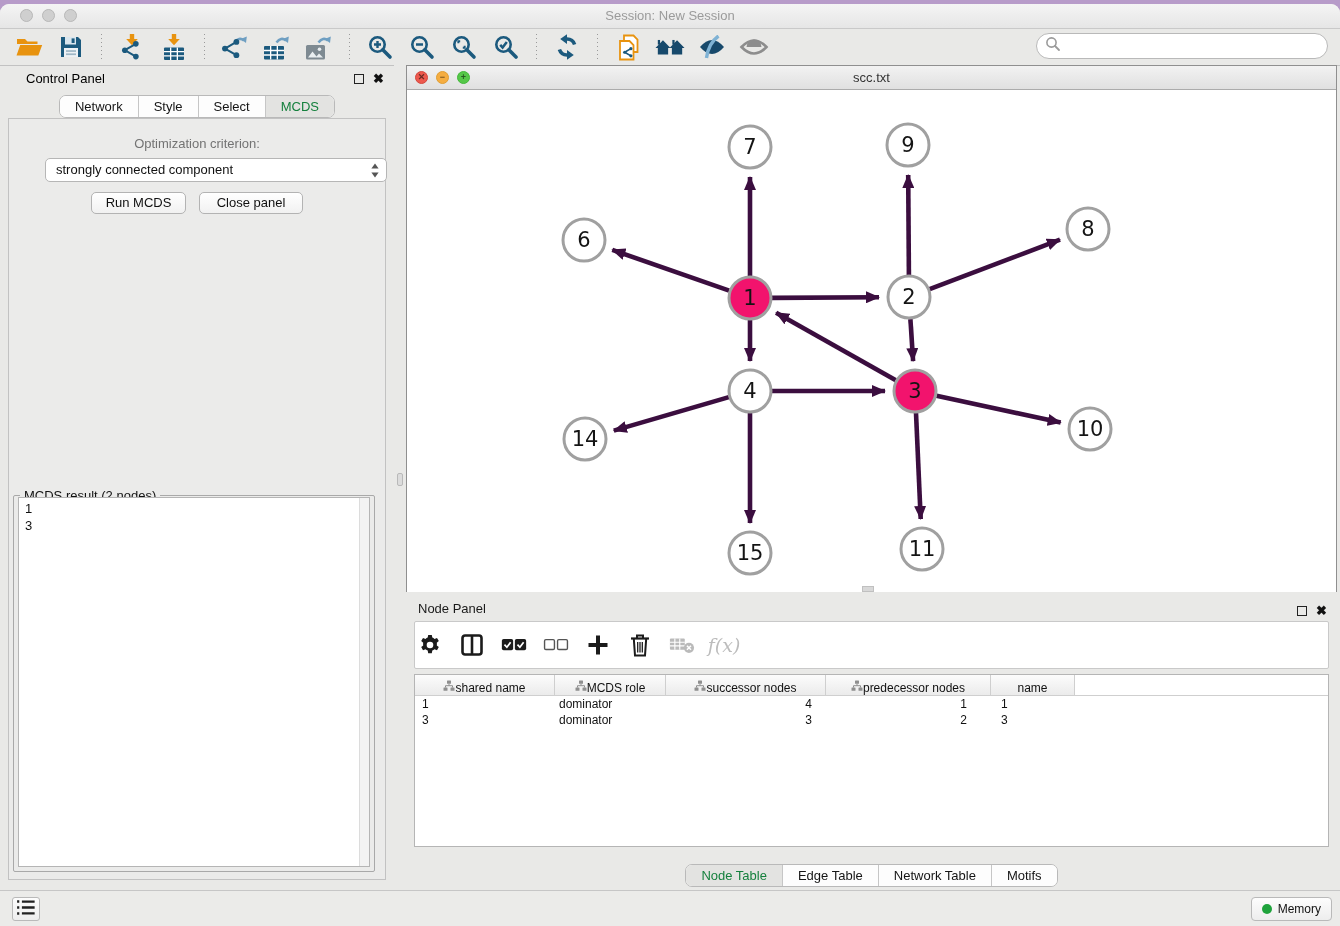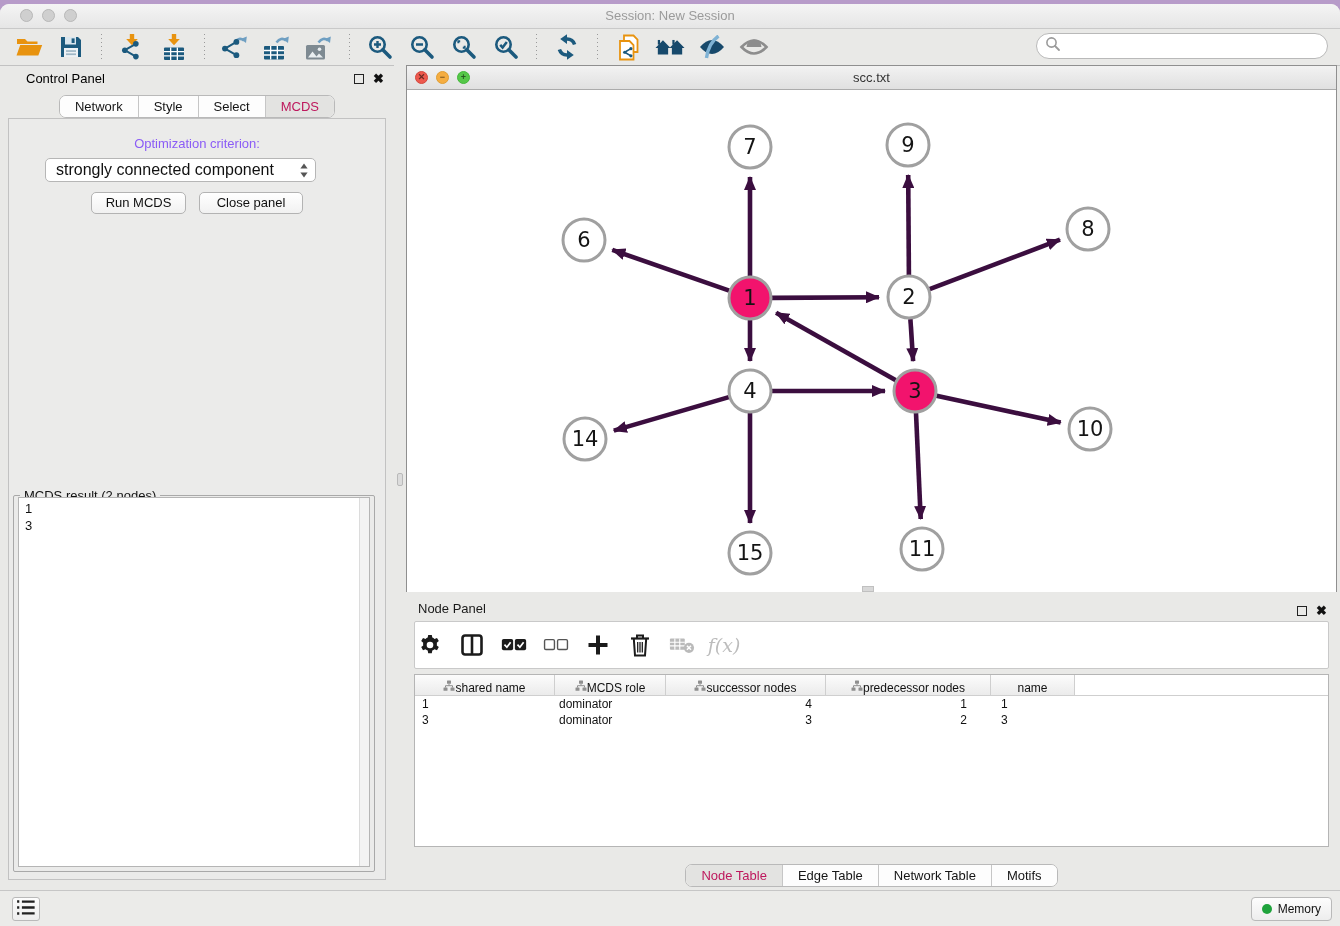--- a/index.html
+++ b/index.html
@@ -35,27 +35,27 @@
   #control-panel{position:absolute;left:0;top:59px;width:394px;height:827px}
   #cp-title{position:absolute;left:26px;top:8px;font-size:13px;color:#000000}
   .panel-icons{position:absolute;right:10px;top:9px;display:flex;align-items:center;gap:9px}
   .float-icon{width:10px;height:10px;border:1.6px solid #222;box-sizing:border-box}
   .close-icon{font-size:13px;font-weight:bold;color:#111;line-height:13px}
   #cp-tabs{position:absolute;top:32px;left:0;right:0;display:flex;justify-content:center}
   .tabgroup{display:flex;border:1px solid #b9b9b9;border-radius:7px;overflow:hidden;background:#fff}
   .uitab{height:21px;line-height:21px;font-size:13px;padding:0 15px;background:#fdfdfd;
          color:#151515;border-left:1px solid #c6c6c6;white-space:nowrap}
   .uitab:first-child{border-left:none}
-  .uitab.active{background:#e3e3e1;color:#be185d}
+  .uitab.active{background:#e3e3e1;color:#15803d}
   #cp-body{position:absolute;left:8px;right:8px;top:55px;bottom:10px;
            border:1px solid #c2c2c2;background:#ebebea}
-  #opt-label{position:absolute;top:17px;left:0;right:0;text-align:center;font-size:13px;color:#8b5cf6}
-  #criterion-select{position:absolute;left:36px;top:39px;width:271px;height:24px;background:#fff;
+  #opt-label{position:absolute;top:17px;left:0;right:0;text-align:center;font-size:13px;color:#737373}
+  #criterion-select{position:absolute;left:36px;top:39px;width:342px;height:24px;background:#fff;
                     border:1px solid #b6b6b6;border-radius:5px;box-sizing:border-box;
-                    font-size:16px;line-height:22px;padding-left:10px;color:#111}
+                    font-size:13px;line-height:22px;padding-left:10px;color:#111}
   #criterion-select .stepper{position:absolute;right:6px;top:3px}
   #cp-buttons{position:absolute;top:73px;left:0;right:0;display:flex;justify-content:center;gap:13px}
   .aqua-btn{height:22px;line-height:20px;font-size:13px;color:#111;text-align:center;
             background:linear-gradient(#ffffff,#f1f1f1);border:1px solid #b3b3b3;border-radius:5px;
             box-sizing:border-box}
   #run-btn{width:95px}
   #closepanel-btn{width:104px}
   #result-group{position:absolute;left:4px;right:10px;top:376px;bottom:7px;
                 border:1px solid #a9a9a9;border-radius:2px}
   #result-legend{position:absolute;top:-8px;left:6px;background:#ebebea;padding:0 4px;

